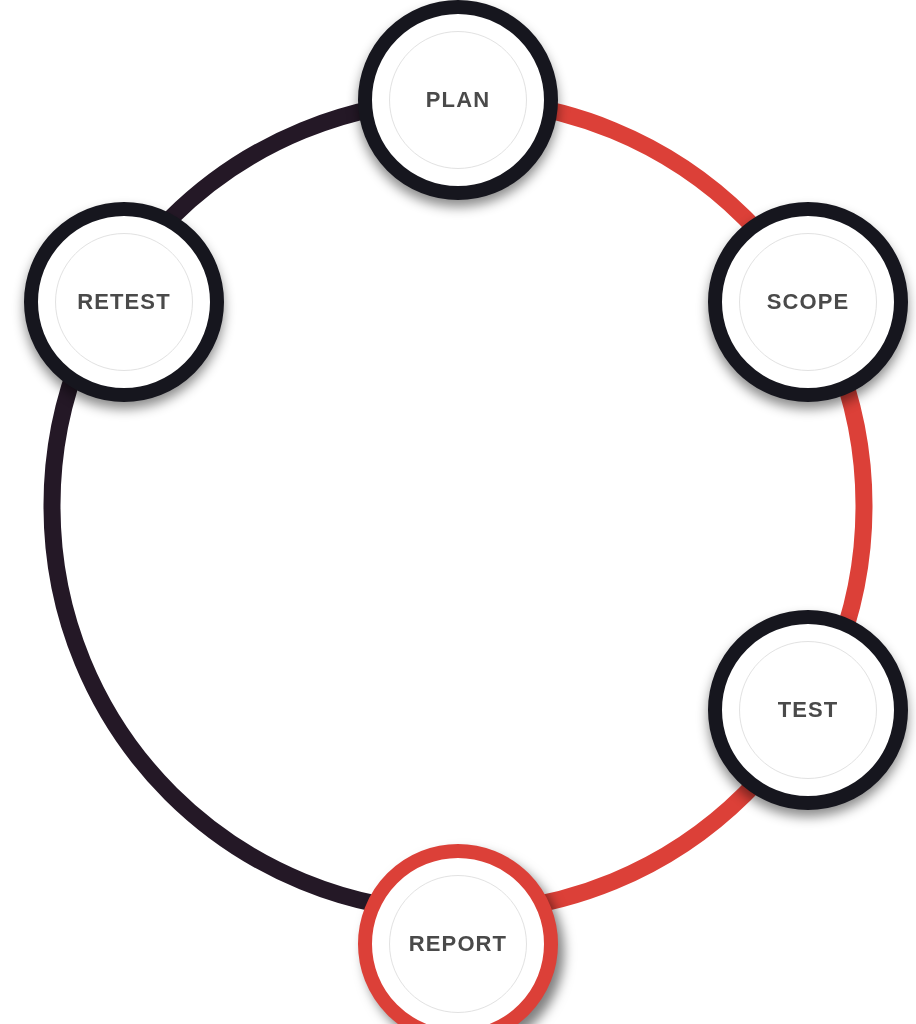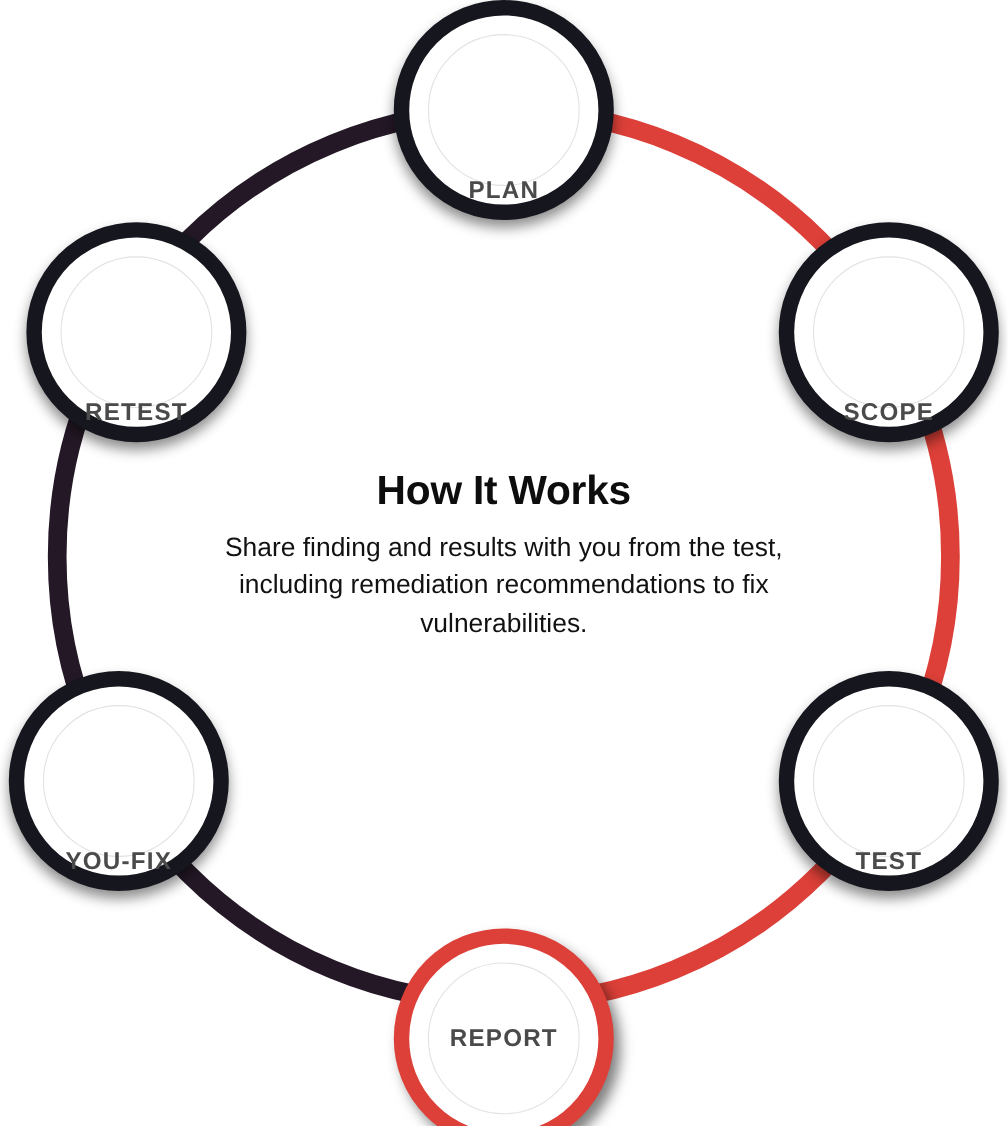--- a/index.html
+++ b/index.html
@@ -66,21 +66,20 @@
     box-sizing: border-box;
     display: flex;
     align-items: center;
     justify-content: center;
     background: #ffffff;
     cursor: pointer;
   }
   .node.dark {
     border: 14px solid #16161e;
     box-shadow: 0 7px 12px rgba(0,0,0,0.45);
-    align-items: flex-end;
   }
   .node.active {
     border: 14px solid #dc4038;
     box-shadow: 6px 8px 12px rgba(0,0,0,0.5);
   }
   .node-inner-ring {
     position: absolute;
     left: 50%;
     top: 50%;
     transform: translate(-50%, -50%);
@@ -122,24 +121,20 @@
              A 406 406 0 0 1 171 218
              A 406 406 0 0 1 458 100" fill="none" stroke="#241826" stroke-width="17" stroke-linecap="butt"></path>
 
     <path d="M 458 100
              A 406 406 0 0 1 745 218
              A 406 406 0 0 1 864 506
              A 406 406 0 0 1 745 794
              A 406 406 0 0 1 458 912" fill="none" stroke="#dc4038" stroke-width="17" stroke-linecap="butt"></path>
   </svg>
 
-  <div id="center-block">
-    <h2 id="center-title">How It Works</h2>
-    <p id="center-desc">Share finding and results with you from the test, including remediation recommendations to fix vulnerabilities.</p>
-  </div>
 
   <div id="node-plan" class="node dark">
     <span class="node-inner-ring"></span>
     <span class="node-label">PLAN</span>
   </div>
 
   <div id="node-test" class="node dark">
     <span class="node-inner-ring"></span>
     <span class="node-label">TEST</span>
   </div>
@@ -147,23 +142,19 @@
   <div id="node-scope" class="node dark">
     <span class="node-inner-ring"></span>
     <span class="node-label">SCOPE</span>
   </div>
 
   <div id="node-report" class="node active">
     <span class="node-inner-ring"></span>
     <span class="node-label">REPORT</span>
   </div>
 
-  <div id="node-youfix" class="node dark">
-    <span class="node-inner-ring"></span>
-    <span class="node-label">YOU-FIX</span>
-  </div>
 
   <div id="node-retest" class="node dark">
     <span class="node-inner-ring"></span>
     <span class="node-label">RETEST</span>
   </div>
 
 </div>
 
 </body></html>

